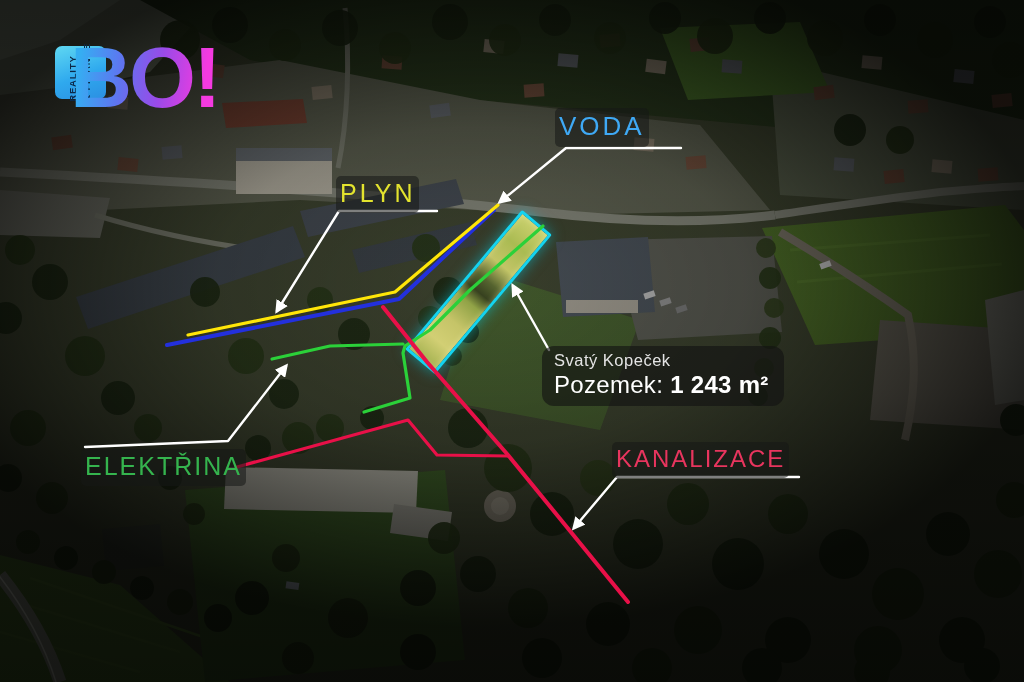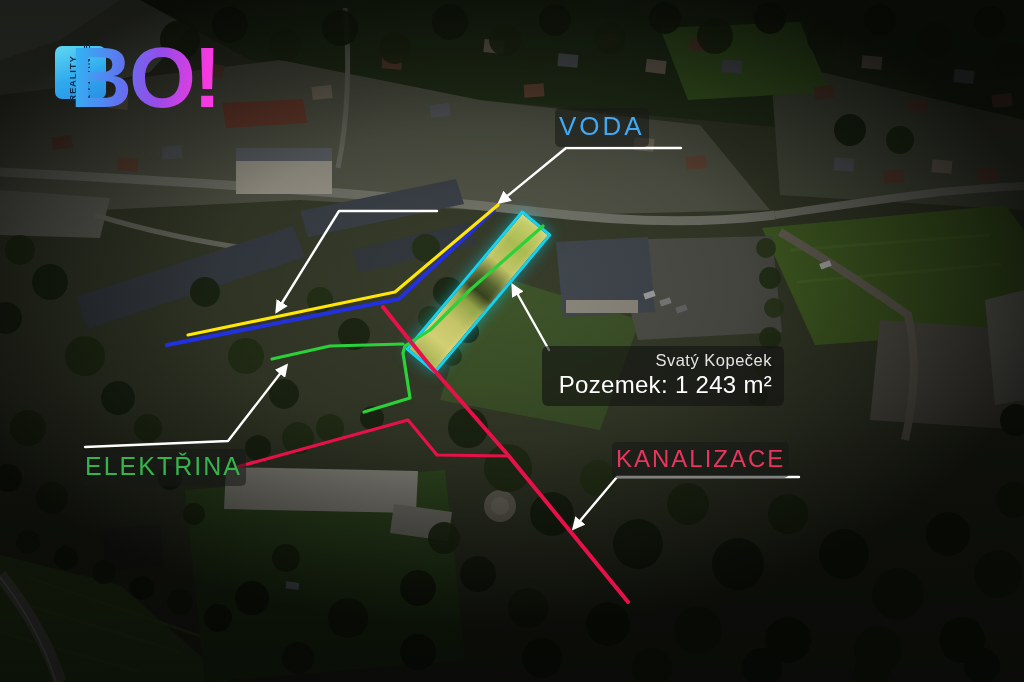--- a/index.html
+++ b/index.html
@@ -21,25 +21,25 @@
   svg.annot .util.thin{stroke-width:3.2;}
   svg.annot .pointer{stroke:#ffffff;stroke-width:2.4;}
   
   .label{position:absolute;z-index:4;background:rgba(22,24,22,0.55);border-radius:5px;
     padding:3px 4px 5px;letter-spacing:3px;font-weight:400;white-space:nowrap;}
   .label.voda{left:555px;top:108px;font-size:26px;color:#3fa9f5;}
   .label.plyn{left:336px;top:176px;font-size:25px;color:#e3e32e;}
   .label.elektrina{left:81px;top:449px;font-size:25px;color:#35b44e;letter-spacing:2px;}
   .label.kanalizace{left:612px;top:442px;font-size:24px;color:#e8355e;letter-spacing:2px;}
   
-  .infobox{position:absolute;left:542px;top:346px;width:218px;z-index:4;text-align:right;
-    background:rgba(18,18,18,0.62);border-radius:6px;padding:5px 12px 7px;color:#fff;}
+  .infobox{position:absolute;left:542px;top:346px;width:218px;z-index:4;
+    background:rgba(18,18,18,0.62);border-radius:12px;padding:5px 12px 7px;color:#fff;}
   .infobox .loc{font-size:16.5px;color:#e4e4e4;letter-spacing:0.5px;}
   .infobox .area{font-size:24px;letter-spacing:0.3px;margin-top:1px;}
-  .infobox .area b{font-weight:400;margin-left:7px;}
+  .infobox .area b{font-weight:700;margin-left:7px;}
   
   .logo{position:absolute;left:0;top:0;z-index:5;}
   .logo-square{position:absolute;left:55px;top:46px;width:51px;height:53px;border-radius:7px;
     background:linear-gradient(160deg,#5fd8f2 0%,#2fa9ee 55%,#2b8fe2 100%);
     display:flex;align-items:center;justify-content:center;}
   .logo-tagline{transform:rotate(-90deg);font-size:9.5px;font-weight:700;color:#0c2847;
     letter-spacing:0.8px;line-height:1.5;white-space:nowrap;text-align:left;}
   .logo-word{position:absolute;left:70px;top:14px;font-size:86px;line-height:1;font-weight:700;letter-spacing:-3px;
     background:linear-gradient(98deg,#35aef2 8%,#5f74f0 35%,#9a4ae8 60%,#f43ae0 88%);
     -webkit-background-clip:text;background-clip:text;color:transparent;margin-top:20px;}
@@ -238,20 +238,21 @@
     <polyline class="util" points="383,307 427,362 508,455 628,602" stroke="#e81048"></polyline>
     <polyline class="util thin" points="237,467 408,420 437,455 508,456" stroke="#e81048"></polyline>
     <polyline class="pointer" marker-end="url(#arrow)" points="681,148 566,148 500,202"></polyline>
     <polyline class="pointer" marker-end="url(#arrow)" points="437,211 339,211 277,311"></polyline>
     <polyline class="pointer" marker-end="url(#arrow)" points="85,447 228,441 286,366"></polyline>
     <polyline class="pointer" marker-end="url(#arrow)" points="799,477 617,477 574,528"></polyline>
     <polyline class="pointer" marker-end="url(#arrow)" points="549,350 513,286"></polyline>
   </svg>
 
   <div class="label voda">VODA</div>
+  <div class="label plyn">PLYN</div>
   <div class="label kanalizace">KANALIZACE</div>
   <div class="label elektrina">ELEKTŘINA</div>
 
   <div class="infobox">
     <div class="loc">Svatý Kopeček</div>
     <div class="area"><span>Pozemek:</span><b>1 243 m²</b></div>
   </div>
 
   <div class="logo">
     <div class="logo-square">

